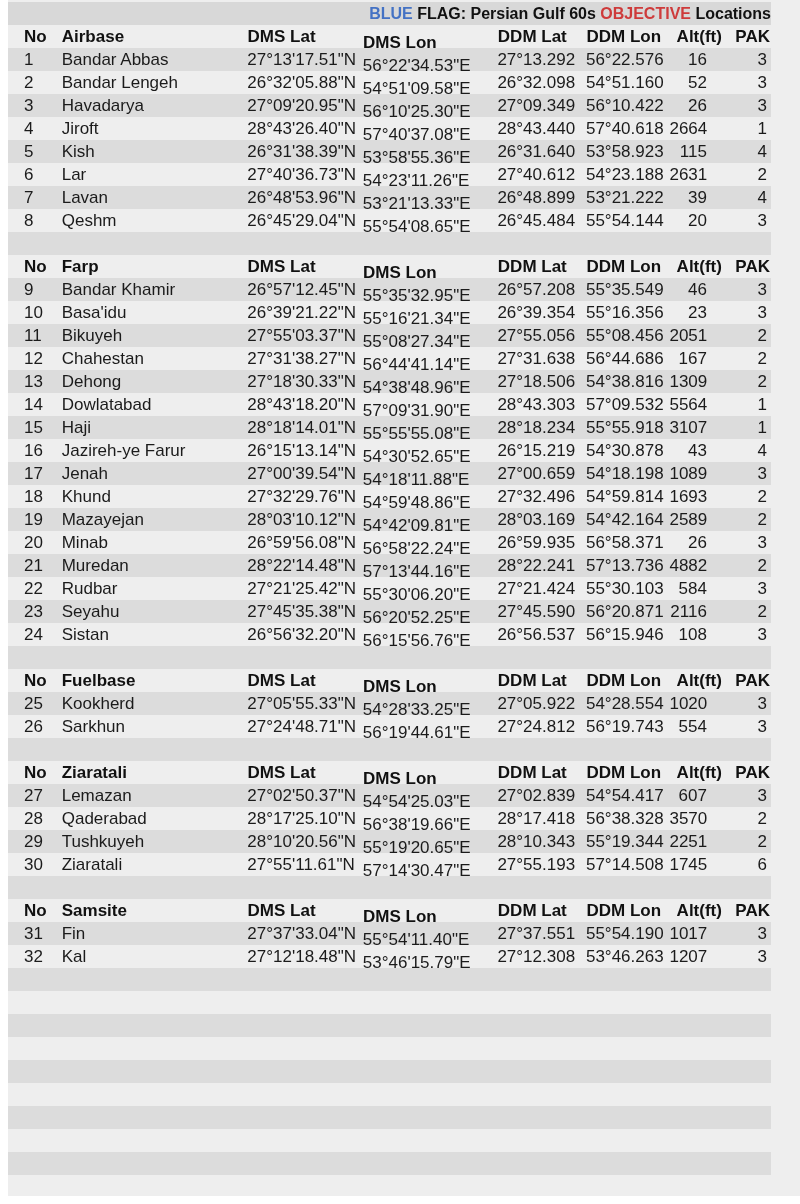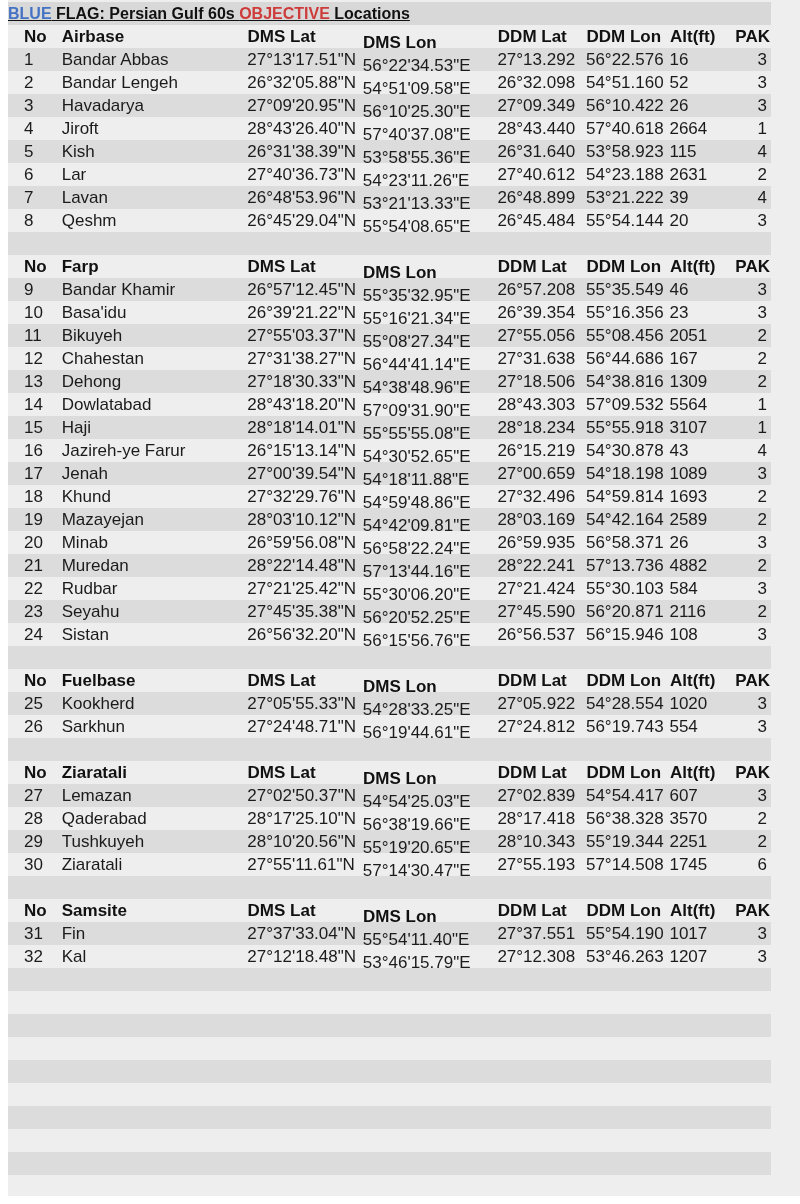--- a/index.html
+++ b/index.html
@@ -12,32 +12,32 @@
   }
   *{margin:0;padding:0;box-sizing:border-box;}
   html,body{width:800px;height:1204px;background:#ffffff;
     font-family:"Liberation Sans",sans-serif;}
   .page{position:relative;width:800px;height:1204px;background:#ffffff;overflow:hidden;}
   .sheet-bg{position:absolute;left:8px;top:0;width:792px;height:1196px;background:var(--light);}
   .content{position:absolute;left:8px;top:2px;width:763px;}
   .row{display:flex;height:23px;line-height:23px;font-size:17px;color:var(--text);width:763px;}
   .row.dark{background:var(--stripe);}
   .title-row{height:23px;line-height:23px;width:763px;background:var(--titlebg);
-    text-align:left;font-weight:bold;font-size:16px;color:#111;white-space:pre;text-decoration:underline;}
+    text-align:right;font-weight:bold;font-size:16px;color:#111;white-space:pre;}
   .title-row .t-blue{color:var(--blue);}
   .title-row .t-red{color:var(--red);}
   .hdr{font-weight:bold;color:#111;}
   .c{overflow:hidden;white-space:nowrap;}
   .c-no{width:48px;padding-left:16px;}
   .c-name{width:164px;padding-left:7px;}
   .c-dmslat{width:120px;padding-left:7px;margin-left:28px;}
   .c-dmslon{width:140px;padding-left:7px;margin-top:6px;}
   .c-ddmlat{width:92px;padding-left:7px;}
   .c-ddmlon{width:94px;padding-left:7px;}
-  .c-alt{width:55px;padding-right:16px;}
+  .c-alt{width:55px;text-align:right;padding-right:16px;}
   .c-pak{width:50px;text-align:right;padding-right:4px;}
   .hdr .c-alt{padding-right:1px;}
   .hdr .c-pak{padding-right:1px;}
 </style>
 </head>
 <body>
 
 <div class="page">
   <div class="sheet-bg"></div>
   <div class="content">

